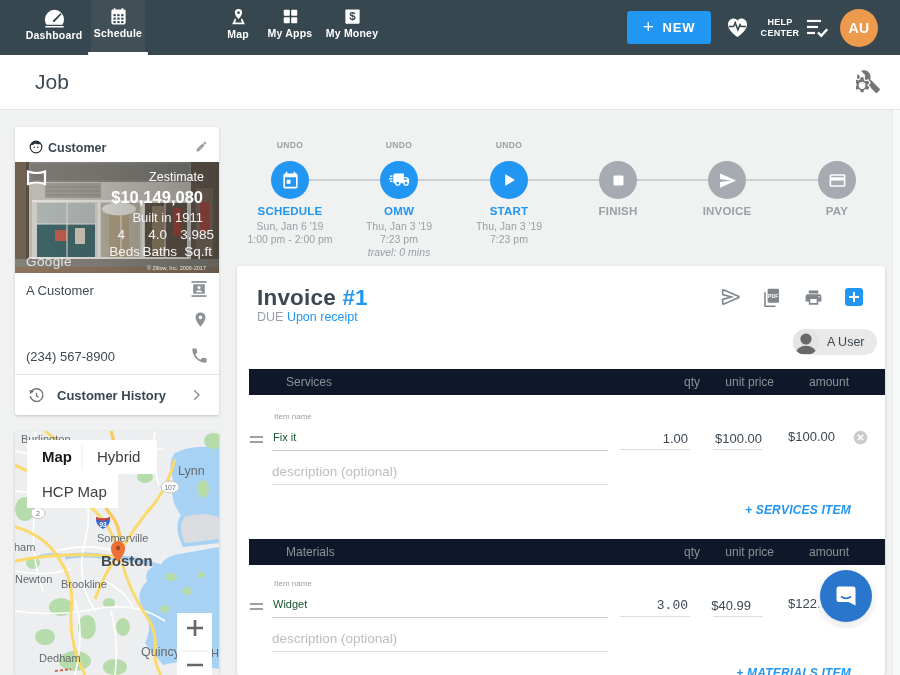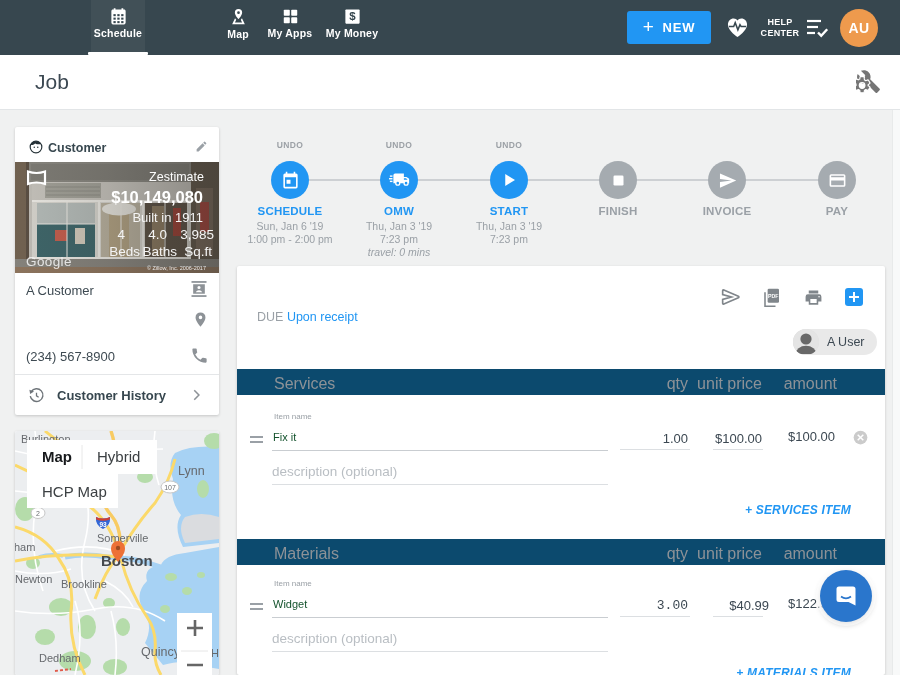--- a/index.html
+++ b/index.html
@@ -41,37 +41,45 @@
 .tl-name.g { color:#9aa0a6; font-weight:bold; }
 .tl-date { position:absolute; width:130px; text-align:center; font-size:10.5px; color:#9aa0a6; line-height:12.8px; }
 
 #invttl { position:absolute; left:20px; top:19px; font-size:22.5px; letter-spacing:.2px; font-weight:bold; color:#3c4852; }
 #invttl span { color:#2196f3; }
 #invdue { position:absolute; left:20px; top:44px; font-size:12.5px; color:#9aa0a6; }
 #invdue a { color:#2196f3; text-decoration:none; }
 #userpill { position:absolute; left:556px; top:63px; height:26px; background:#e9e9e9; border-radius:13px; display:flex; align-items:center; padding-right:12px; }
 #userpill .av { width:26px; height:26px; border-radius:50%; background:#e0e0e0; overflow:hidden; margin-right:8px; }
 #userpill .nm { font-size:12.5px; color:#3c4852; }
-.secband { position:absolute; left:0; width:648px; height:26px; background:#0c4a6e; color:#8d9297; font-size:16px; }
+.secband { position:absolute; left:12px; width:648px; height:26px; background:#0f172a; color:#8d9297; font-size:12px; }
 .secband .l { position:absolute; left:37px; top:6px; } 
 .colh { position:absolute; top:6px; }
 .itemlab { position:absolute; font-size:8px; color:#9aa0a6; }
 .itemtxt { position:absolute; font-size:11px; color:#14532d; }
 .inpline { position:absolute; height:1px; background:#c9cdd1; }
 .desc { position:absolute; font-size:13.5px; color:#b9bec3; }
 .addlink { position:absolute; font-size:12px; font-weight:bold; color:#2196f3; letter-spacing:.2px;font-style:italic; }
 .dragh { position:absolute; width:13px; }
 .dragh div { height:2px; background:#9aa0a6; margin-bottom:3px; }
 .num { position:absolute; font-size:13px; color:#3c4852; text-align:right; }
 
 #chat { position:absolute; left:820px; top:570px; width:52px; height:52px; border-radius:50%; background:#2a76cc; box-shadow:0 0 0 4px rgba(255,255,255,.6), 0 2px 6px rgba(0,0,0,.3); z-index:9; display:flex; align-items:center; justify-content:center; }
 </style>
 </head>
 <body>
 <div id="nav">
+ <div class="navitem" style="left:24px;width:60px;">
+  <svg width="23" height="21" viewBox="0 0 24 22">
+        <path fill="#fff" d="M12 3A10 10 0 0 0 2 13c0 2.1.65 4.1 1.8 5.7h16.4A10.1 10.1 0 0 0 22 13 10 10 0 0 0 12 3z"></path>
+        <rect x="2.2" y="19.8" width="19.6" height="1.8" rx=".9" fill="#fff"></rect>
+        <path fill="#37474f" d="M10.9 13.6l7.5-7.2 1 1.1-7 7.7a1.35 1.35 0 0 1-2.2-.4 1.35 1.35 0 0 1 .7-1.2z"></path>
+      </svg>
+  <div class="navlab">Dashboard</div>
+ </div>
  <div class="navitem" style="left:91px;width:54px;background:rgba(255,255,255,.05);">
   <svg width="19" height="19" viewBox="0 0 24 24">
         <path fill="#fff" d="M19 3h-1V1.5h-2.2V3H8.2V1.5H6V3H5c-1.1 0-2 .9-2 2v15c0 1.1.9 2 2 2h14c1.1 0 2-.9 2-2V5c0-1.1-.9-2-2-2z"></path>
         <g fill="#37474f">
           <rect x="5.6" y="9" width="2.9" height="2.6"></rect>
           <rect x="10.5" y="9" width="2.9" height="2.6"></rect>
           <rect x="15.4" y="9" width="2.9" height="2.6"></rect>
           <rect x="5.6" y="13.4" width="2.9" height="2.6"></rect>
           <rect x="10.5" y="13.4" width="2.9" height="2.6"></rect>
           <rect x="15.4" y="13.4" width="2.9" height="2.6"></rect>
@@ -386,20 +394,21 @@
  <div class="tl-name b" style="left:339px;">OMW</div>
  <div class="tl-name b" style="left:449px;">START</div>
  <div class="tl-name g" style="left:558px;">FINISH</div>
  <div class="tl-name g" style="left:667px;">INVOICE</div>
  <div class="tl-name g" style="left:777px;">PAY</div>
  <div class="tl-date" style="left:225px;top:220px;">Sun, Jan 6 '19<br>1:00 pm - 2:00 pm</div>
  <div class="tl-date" style="left:334px;top:220px;">Thu, Jan 3 '19<br>7:23 pm<br><i>travel: 0 mins</i></div>
  <div class="tl-date" style="left:444px;top:220px;">Thu, Jan 3 '19<br>7:23 pm</div>
 </div>
 <div class="card" id="invcard">
+ <div id="invttl">Invoice <span>#1</span></div>
  <div id="invdue">DUE <a>Upon receipt</a></div>
  <svg class="abs" style="left:483px;top:21px;" width="22" height="20" viewBox="0 0 24 24">
       <path fill="none" stroke="#80868b" stroke-width="2" d="M3.4 20.4l17.45-7.48a1 1 0 0 0 0-1.84L3.4 3.6a.993.993 0 0 0-1.39.91L2 9.12l10.5 2.88L2 14.88l.01 4.61c0 .71.73 1.2 1.39.91z"></path>
     </svg>
  <svg class="abs" style="left:524px;top:21px;" width="22" height="21" viewBox="0 0 24 24">
       <path fill="none" stroke="#80868b" stroke-width="1.8" d="M4 6v16h12"></path>
       <rect x="7" y="2" width="13" height="16" rx="1.5" fill="#80868b"></rect>
       <text x="13.5" y="12.5" text-anchor="middle" font-size="6" font-weight="bold" fill="#fff">PDF</text>
     </svg>
  <svg class="abs" style="left:566px;top:22px;" width="21" height="19" viewBox="0 0 24 24" fill="#80868b">
@@ -457,21 +466,21 @@
  </div>
  <div class="itemlab" style="left:37px;top:313px;">Item name</div>
  <div class="dragh" style="left:13px;top:337px;">
       <div></div>
       <div></div>
     </div>
  <div class="itemtxt" style="left:36px;top:332px;">Widget</div>
  <div class="inpline" style="left:35px;top:351px;width:336px;"></div>
  <div class="num" style="left:371px;top:332px;width:80px;font-family:Liberation Mono, monospace;">3.00</div>
  <div class="inpline" style="left:383px;top:350px;width:70px;background:#dcdfe2;"></div>
- <div class="num" style="left:452px;top:332px;width:80px;">$40.99</div>
+ <div class="num" style="left:434px;top:332px;width:80px;">$40.99</div>
  <div class="inpline" style="left:476px;top:350px;width:50px;background:#dcdfe2;"></div>
  <div class="num" style="left:518px;top:330px;width:80px;">$122.97</div>
  <div class="desc" style="left:35px;top:365px;">description (optional)</div>
  <div class="inpline" style="left:35px;top:385px;width:336px;background:#dcdfe2;"></div>
  <div class="addlink" style="left:470px;top:400px;width:144px;text-align:right;">+ MATERIALS ITEM</div>
 </div>
 
 <div style="position:absolute;left:892px;top:110px;width:8px;height:565px;background:#f8f9f9;border-left:1px solid #e8eaea;z-index:3;"></div>
 <div id="chat">
     <svg width="26" height="26" viewBox="0 0 26 26">

